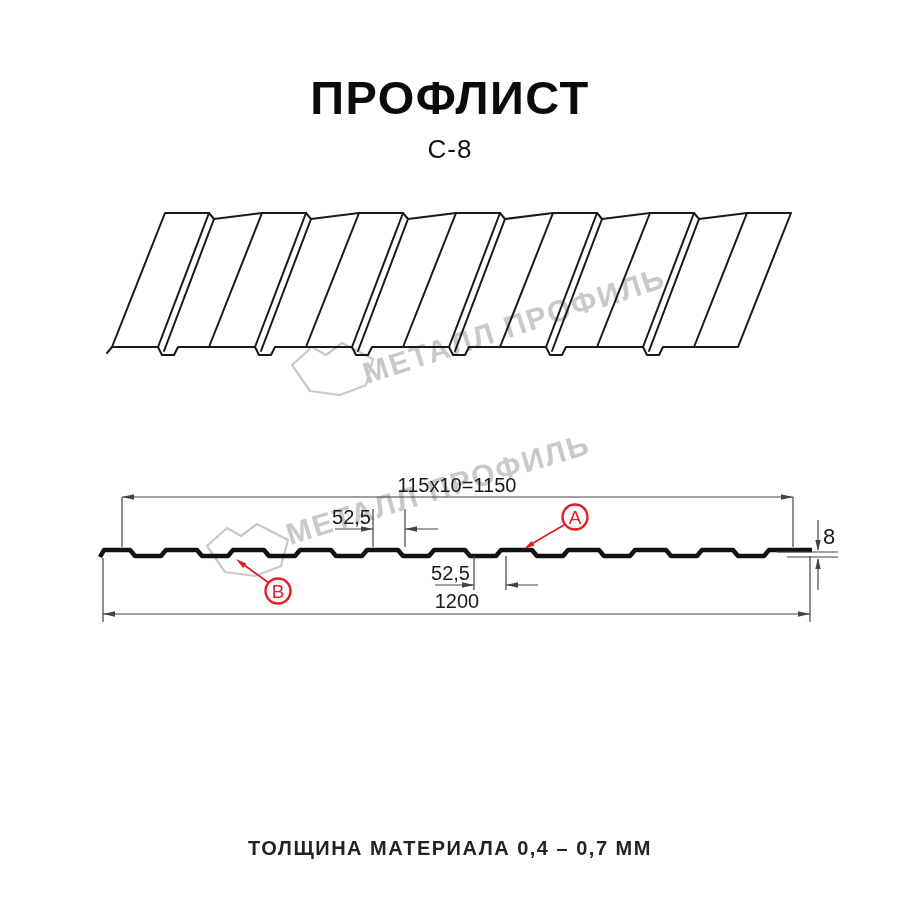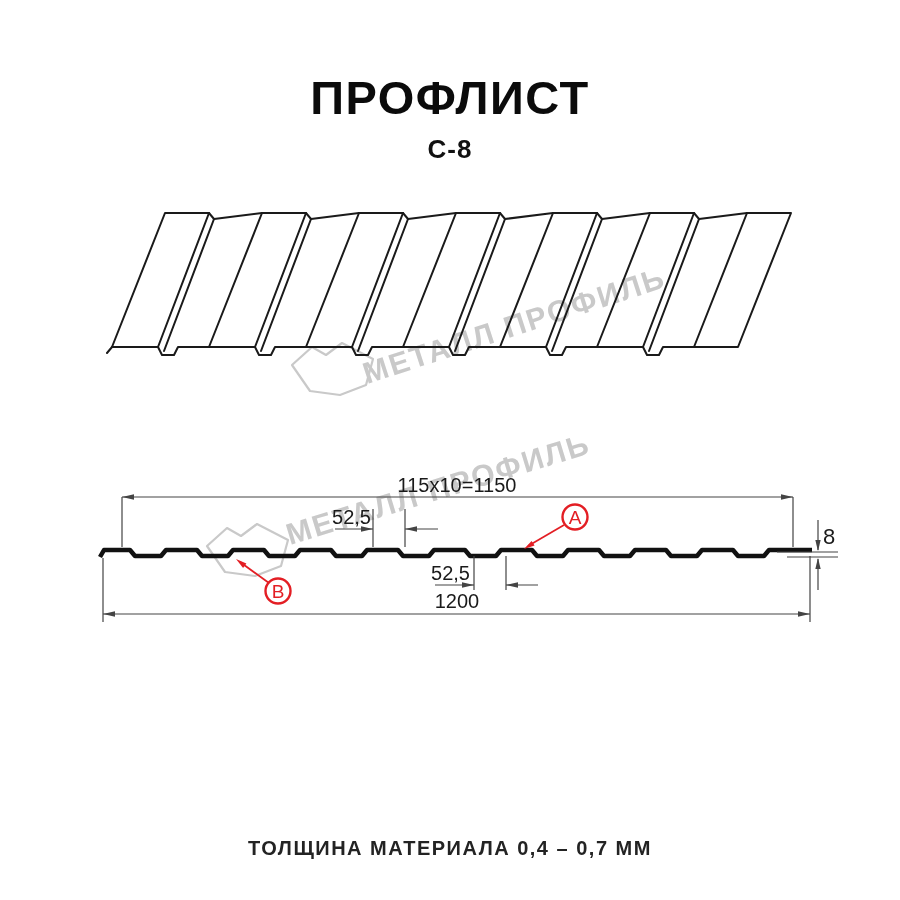--- a/index.html
+++ b/index.html
@@ -1,21 +1,21 @@
 <!DOCTYPE html>
 <html style="--red: #e31e24; --wm: #c9c9c9;"><head>
 <meta charset="utf-8">
 <style>
   html,body{margin:0;padding:0;background:#ffffff;}
   .page{position:relative;width:900px;height:900px;background:#ffffff;overflow:hidden;
         font-family:"Liberation Sans",sans-serif;}
   .title{position:absolute;left:0;right:0;top:70px;text-align:center;
          font-size:47px;font-weight:800;letter-spacing:1.5px;color:#0b0b0b;}
   .subtitle{position:absolute;left:0;right:0;top:134px;text-align:center;
-         font-size:26px;font-weight:700;letter-spacing:1px;color:#111;}
+         font-size:26px;font-weight:400;letter-spacing:1px;color:#111;}
   .footer{position:absolute;left:0;right:0;top:790px;text-align:center;
          font-size:20px;font-weight:600;letter-spacing:1.5px;color:#232323;margin-top:47px;}
   svg{position:absolute;overflow:visible;}
   .svg3d{left:95px;top:200px;}
   .svgsec{left:60px;top:440px;}
   .ln{stroke:#1a1a1a;stroke-width:2;fill:none;stroke-linejoin:round;stroke-linecap:round;}
   .profile{stroke:#111;stroke-width:4.5;fill:none;stroke-linejoin:round;stroke-linecap:butt;}
   .dimln{stroke:#444;stroke-width:1.2;fill:none;}
   .dimarrow{fill:#444;stroke:none;}
   .dimtxt{font-family:"Liberation Sans",sans-serif;font-size:20px;fill:#1a1a1a;}

